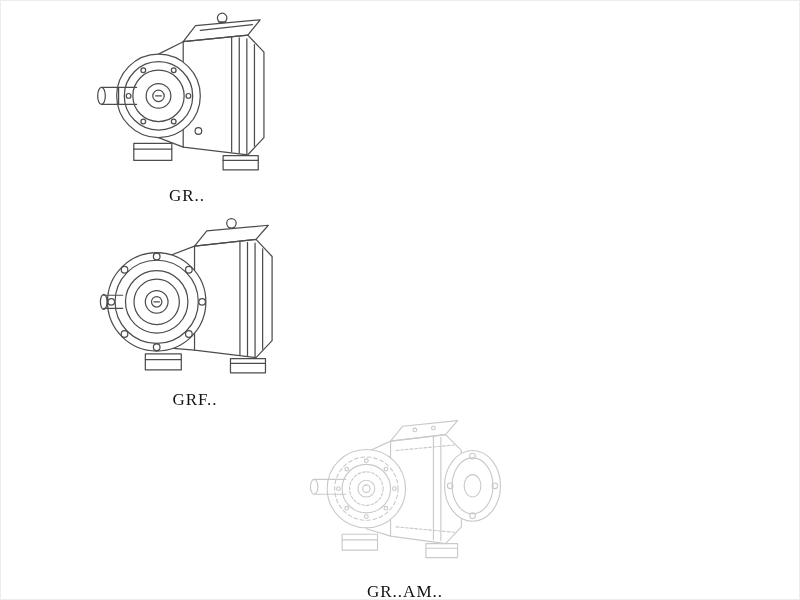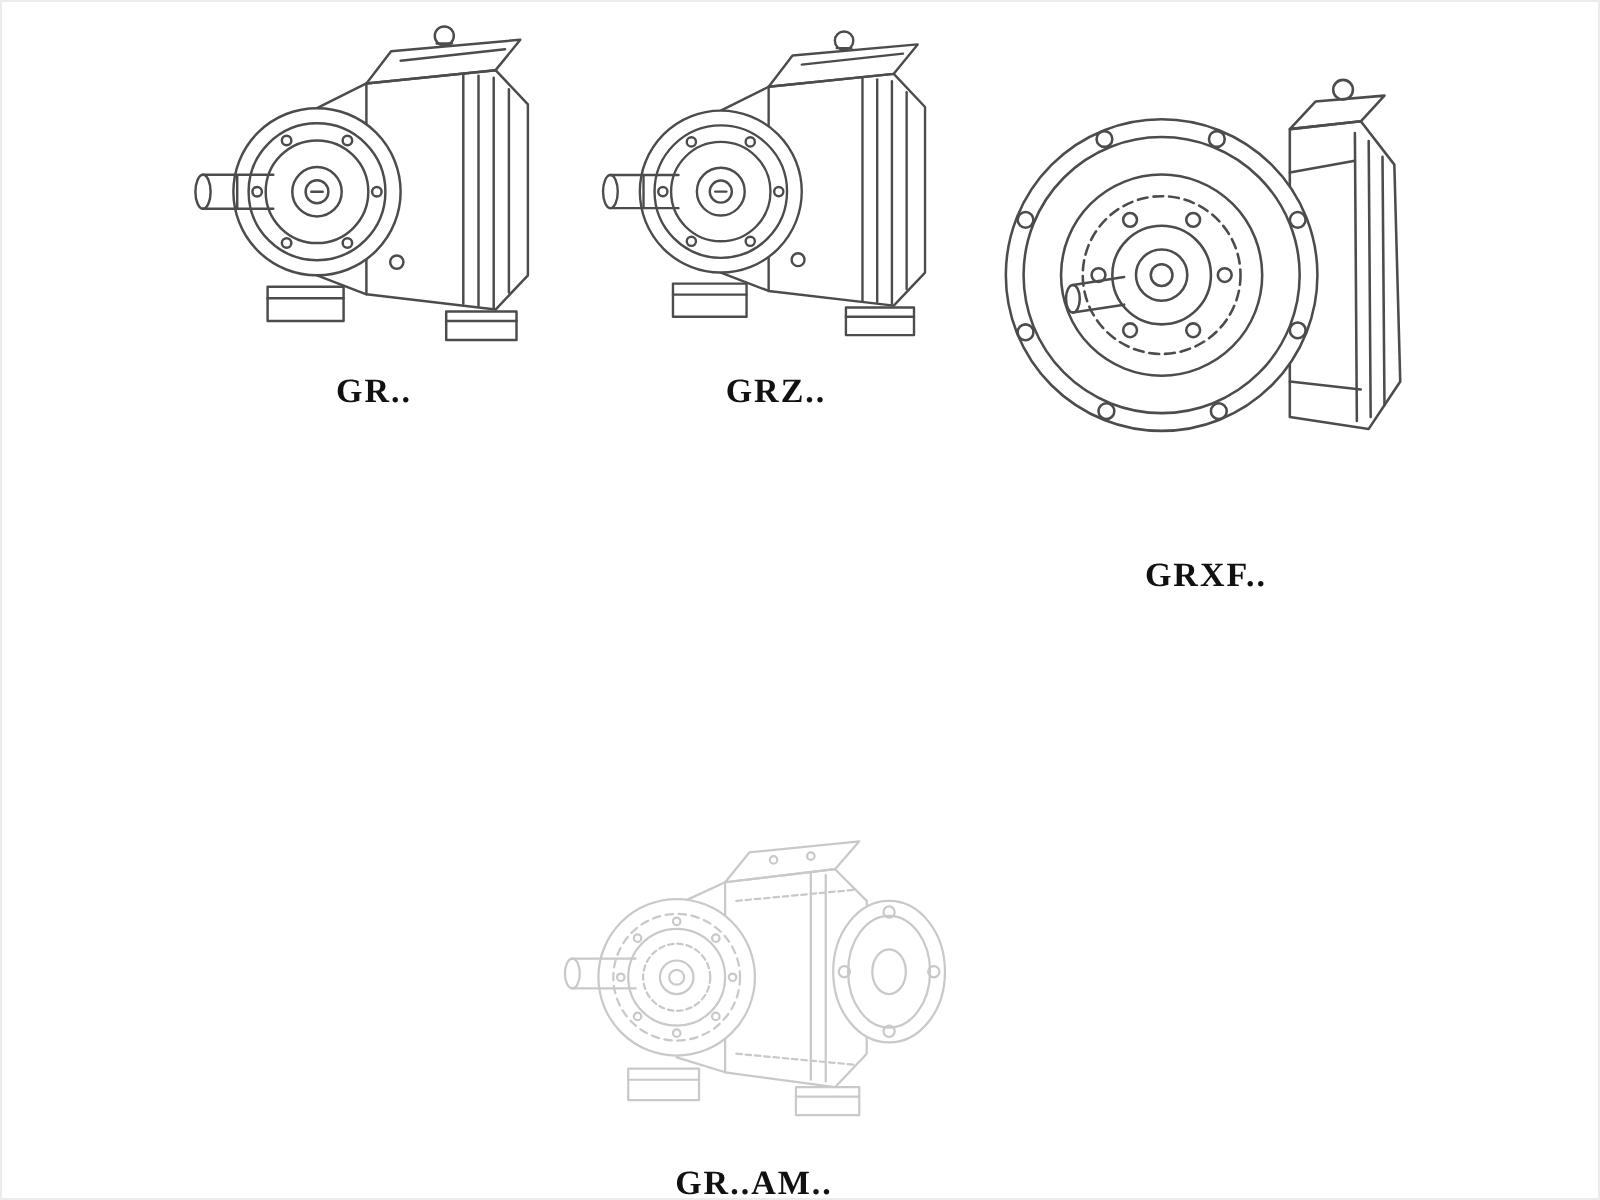--- a/index.html
+++ b/index.html
@@ -1,21 +1,21 @@
 <!DOCTYPE html>
 <html><head>
 <meta charset="utf-8">
 <style>
   html,body{margin:0;padding:0}
   body{width:800px;height:600px;background:#ffffff;font-family:"Liberation Serif",serif}
   .canvas{position:relative;width:800px;height:600px;background:#fff;overflow:hidden;
           box-shadow:inset 0 0 0 1px #ececec}
   .fig{position:absolute;display:flex;flex-direction:column;align-items:center;margin:0}
   .fig svg.dwg{flex:1 1 auto;width:100%;min-height:0}
-  .caption{font-weight:700;font-size:17px;letter-spacing:1px;color:#111;line-height:1;
+  .caption{font-weight:400;font-size:17px;letter-spacing:1px;color:#111;line-height:1;
            padding-top:4px;white-space:nowrap}
   svg.dark{stroke:#4c4c4c;fill:none;stroke-width:1.3;stroke-linejoin:round;stroke-linecap:round}
   svg.light{stroke:#c9c9c9;fill:none;stroke-width:1.2;stroke-linejoin:round;stroke-linecap:round}
   .defs-holder{position:absolute;width:0;height:0;overflow:hidden}
 </style>
 </head>
 <body>
 
 <svg class="defs-holder" aria-hidden="true">
   <defs>
@@ -218,38 +218,32 @@
 
 <div class="canvas">
 
   <figure class="fig" style="left:92px;top:4px;width:190px;height:200px">
     <svg class="dwg dark" viewBox="0 0 200 185">
       <use href="#sym-foot" width="100%" height="100%"></use>
     </svg>
     <figcaption class="caption">GR..</figcaption>
   </figure>
 
-  <figure class="fig" style="left:296px;top:4px;width:184px;height:200px">
-    <svg class="dwg dark" viewBox="0 0 200 185">
-      <use href="#sym-foot" width="100%" height="100%"></use>
+
+
+  <figure class="fig" style="left:96px;top:212px;width:198px;height:196px">
+    <svg class="dwg dark" viewBox="0 0 205 185">
+      <use href="#sym-flangefoot" width="100%" height="100%"></use>
     </svg>
-    <figcaption class="caption">GRZ..</figcaption>
+    <figcaption class="caption">GRF..</figcaption>
   </figure>
 
-  <figure class="fig" style="left:497px;top:6px;width:212px;height:290px">
-    <svg class="dwg dark" viewBox="0 0 215 230">
-      <use href="#sym-flange" width="100%" height="100%"></use>
-    </svg>
-    <figcaption class="caption">GRXF..</figcaption>
-  </figure>
-
-
-
-
-  <figure class="fig" style="left:276px;top:402px;width:202px;height:198px">
+
+
+  <figure class="fig" style="left:304px;top:402px;width:202px;height:198px">
     <svg class="dwg light" viewBox="0 0 215 190">
       <use href="#sym-adapter-flange" width="100%" height="100%"></use>
     </svg>
     <figcaption class="caption">GR..AM..</figcaption>
   </figure>
 
 
 </div>
 
 </body></html>

